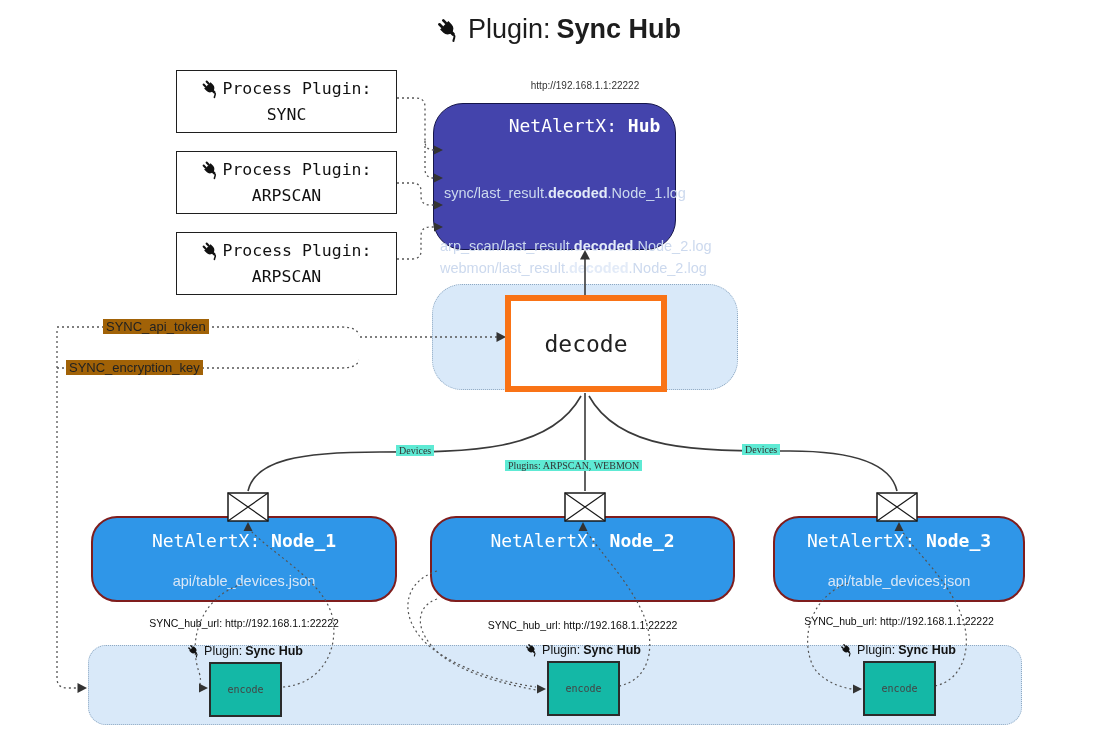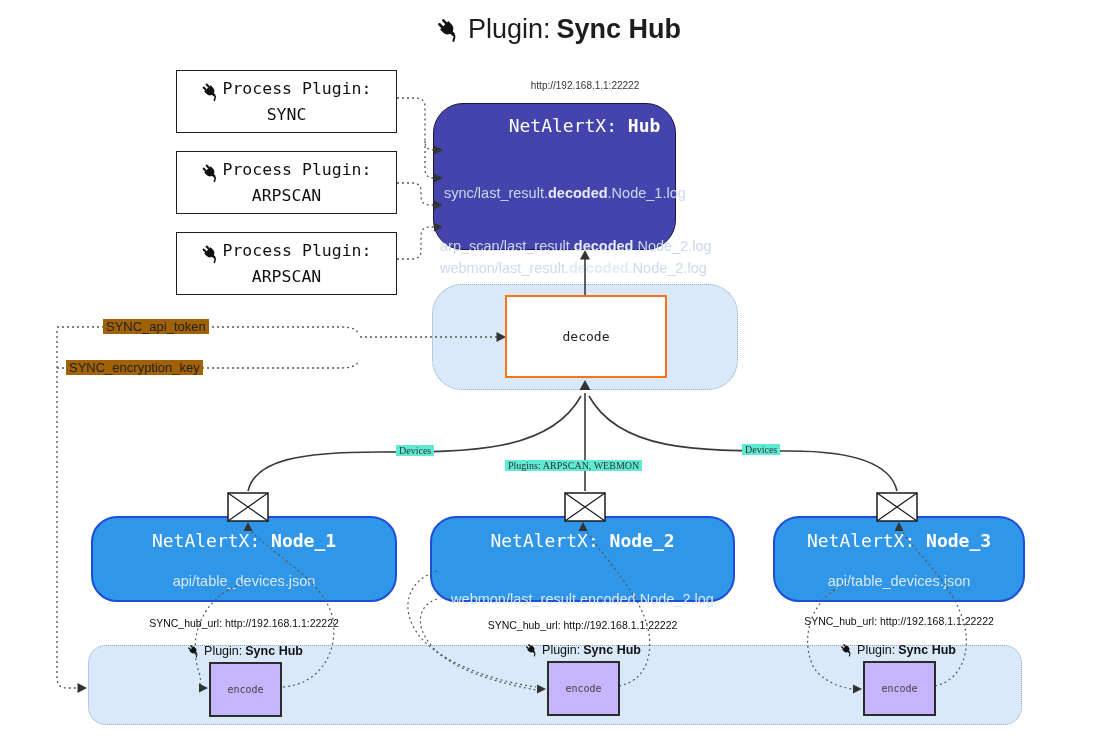--- a/index.html
+++ b/index.html
@@ -14,52 +14,52 @@
   .mono{font-family:"DejaVu Sans Mono",monospace;}
   .center{text-align:center;}
 
   .diagram-title{left:0;top:14px;width:1117px;display:flex;justify-content:center;
     align-items:center;gap:6px;font-size:27px;color:#1d1d1d;}
   .diagram-title b{font-weight:700;}
 
   .pp-box{left:176px;width:221px;height:63px;background:#fff;border:1.6px solid #1f1f1f;
     display:flex;flex-direction:column;justify-content:center;align-items:center;
     font-size:16.5px;color:#111;line-height:1.55;}
-  .pp-line1{display:flex;align-items:flex-end;gap:1px;}
+  .pp-line1{display:flex;align-items:center;gap:1px;}
 
   .hub-url{left:460px;top:80px;width:250px;font-size:10px;color:#333;}
 
   .hub{left:433px;top:103px;width:243px;height:147px;background:var(--hub);
     border:1.5px solid #15154a;border-radius:30px;color:var(--hub-text);}
   .hub-title{left:0;top:11px;width:301px;font-size:18px;color:#fff;}
   .hub-title b{font-weight:700;}
   .hub-log{left:10px;height:18px;font-size:14.5px;color:var(--log-text);white-space:nowrap;margin-top:41px;}
   .hub-log b{font-weight:700;color:#e3ebf8;}
 
   .decode-panel{left:432px;top:284px;width:306px;height:106px;background:var(--panel);
     border:1.6px dotted var(--panel-border);border-radius:30px;}
-  .decode-box{left:505px;top:295px;width:162px;height:83px;background:#fff;
-    border:2px solid #f97316;display:flex;align-items:center;justify-content:center;
-    font-size:13px;color:#222;z-index:6;}
+  .decode-box{left:505px;top:295px;width:162px;height:97px;background:#fff;
+    border:6px solid #f97316;display:flex;align-items:center;justify-content:center;
+    font-size:23px;color:#222;z-index:6;}
 
   .key-label{font-size:13px;color:#222;background:#a16207;padding:0 3px;z-index:7;white-space:nowrap;}
 
   .edge-label{font-size:10px;color:#333;background:#5eead4;padding:0 3px;z-index:7;white-space:nowrap;font-family:Liberation Serif, serif;}
 
-  .node{top:516px;height:86px;background:var(--node);border:2px solid #1d4ed8;
+  .node{top:516px;height:86px;background:var(--node);border:2px solid #7f1d1d;
     border-radius:26px;color:#fff;}
   .node-title{left:0;top:12px;width:100%;font-size:18px;color:#fff;white-space:nowrap;}
   .node-title b{font-weight:700;}
   .node-file{left:0;width:100%;font-size:14.5px;color:#d9e7f6;white-space:nowrap;}
   .node-url{left:0;width:100%;font-size:10.5px;color:#0c0c0c;}
 
   .strip{left:88px;top:645px;width:934px;height:80px;background:var(--panel);
     border:1.6px dotted var(--panel-border);border-radius:18px;}
 
-  .encode-box{width:73px;height:55px;background:#c4b5fd;border:2px solid #2b2b2b;
+  .encode-box{width:73px;height:55px;background:#14b8a6;border:2px solid #2b2b2b;
     display:flex;align-items:center;justify-content:center;font-size:10px;color:#444;z-index:6;}
   .encode-label{width:160px;display:flex;justify-content:center;align-items:center;gap:3px;
     font-size:12.5px;color:#111;z-index:7;white-space:nowrap;}
   .encode-label b{font-weight:700;}
 
   svg.lines{position:absolute;left:0;top:0;z-index:5;pointer-events:none;}
   .plug{flex:0 0 auto;}
 </style>
 </head>
 <body>
@@ -138,21 +138,20 @@
     <div class="abs node-title center mono">
       <span>NetAlertX: </span><b>Node_1</b>
     </div>
     <div class="abs node-file center" style="top:55px">api/table_devices.json</div>
     <div class="abs node-url center" style="top:99px">SYNC_hub_url: http://192.168.1.1:22222</div>
   </div>
   <div class="abs node" style="left:430px;width:305px">
     <div class="abs node-title center mono">
       <span>NetAlertX: </span><b>Node_2</b>
     </div>
-    <div class="abs node-file center" style="top:73px">webmon/last_result.encoded.Node_2.log</div>
     <div class="abs node-url center" style="top:101px">SYNC_hub_url: http://192.168.1.1:22222</div>
   </div>
   <div class="abs node" style="left:773px;width:252px">
     <div class="abs node-title center mono">
       <span>NetAlertX: </span><b>Node_3</b>
     </div>
     <div class="abs node-file center" style="top:55px">api/table_devices.json</div>
     <div class="abs node-url center" style="top:97px">SYNC_hub_url: http://192.168.1.1:22222</div>
   </div>
 

